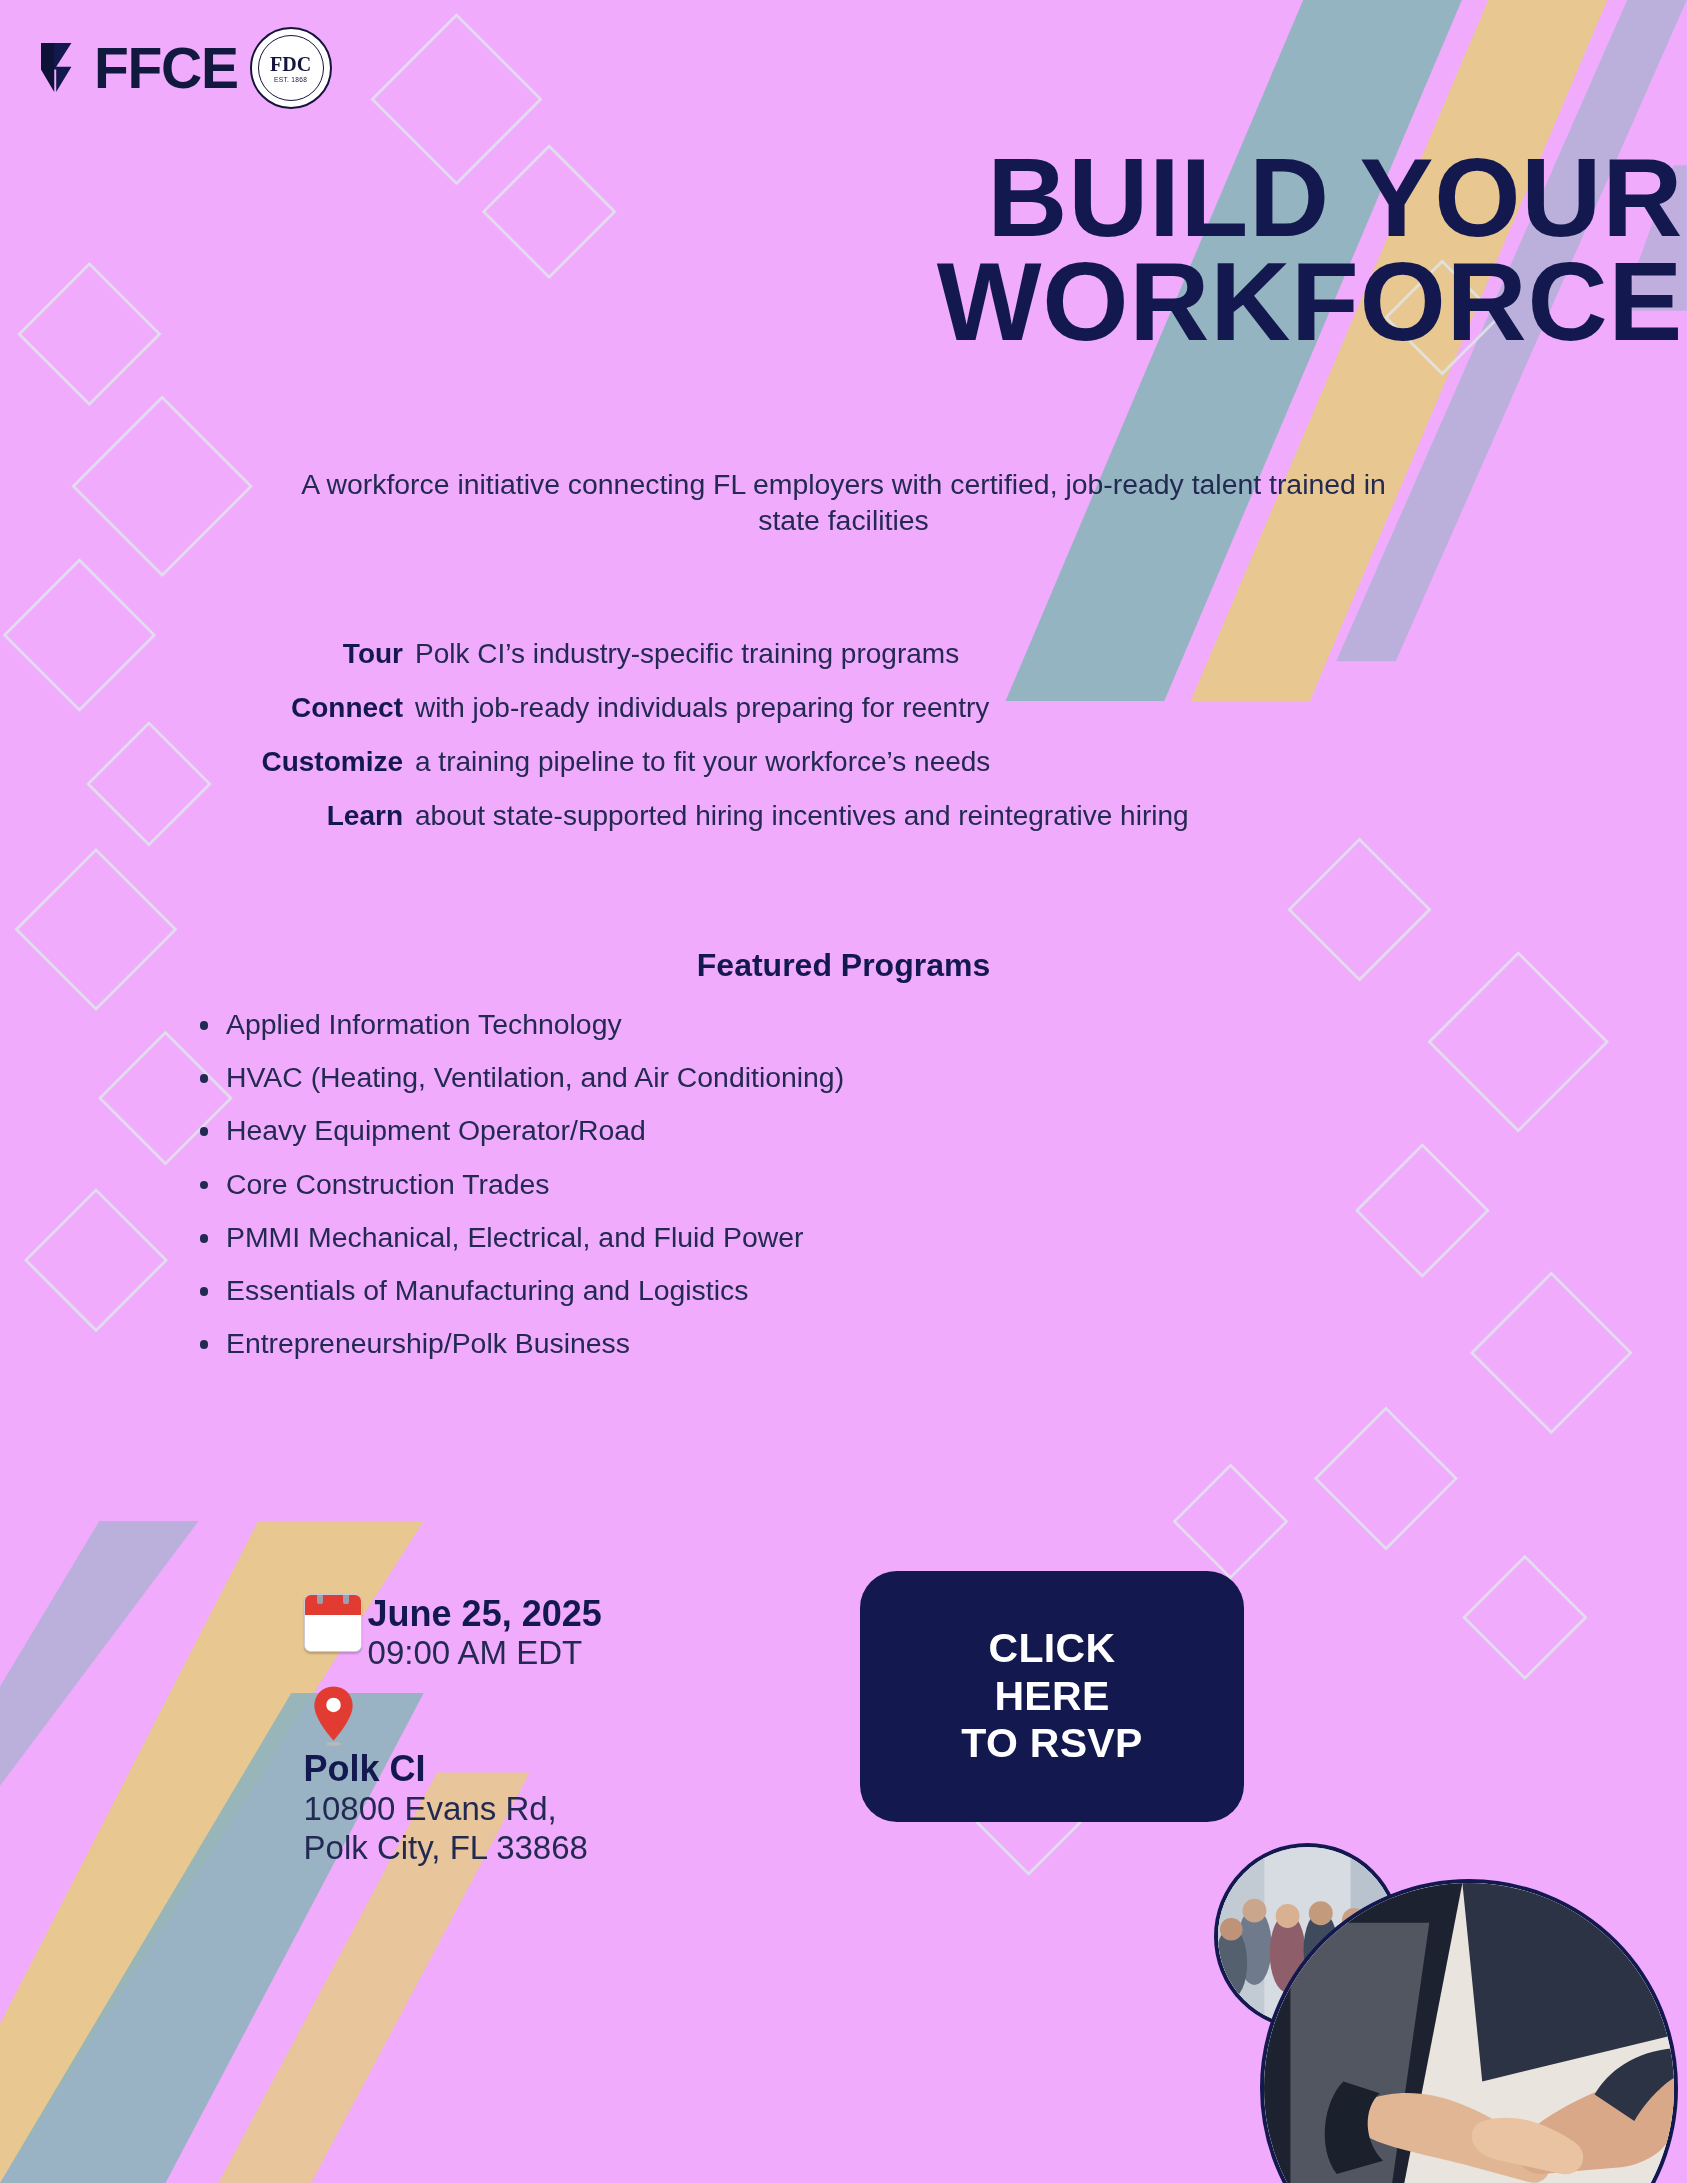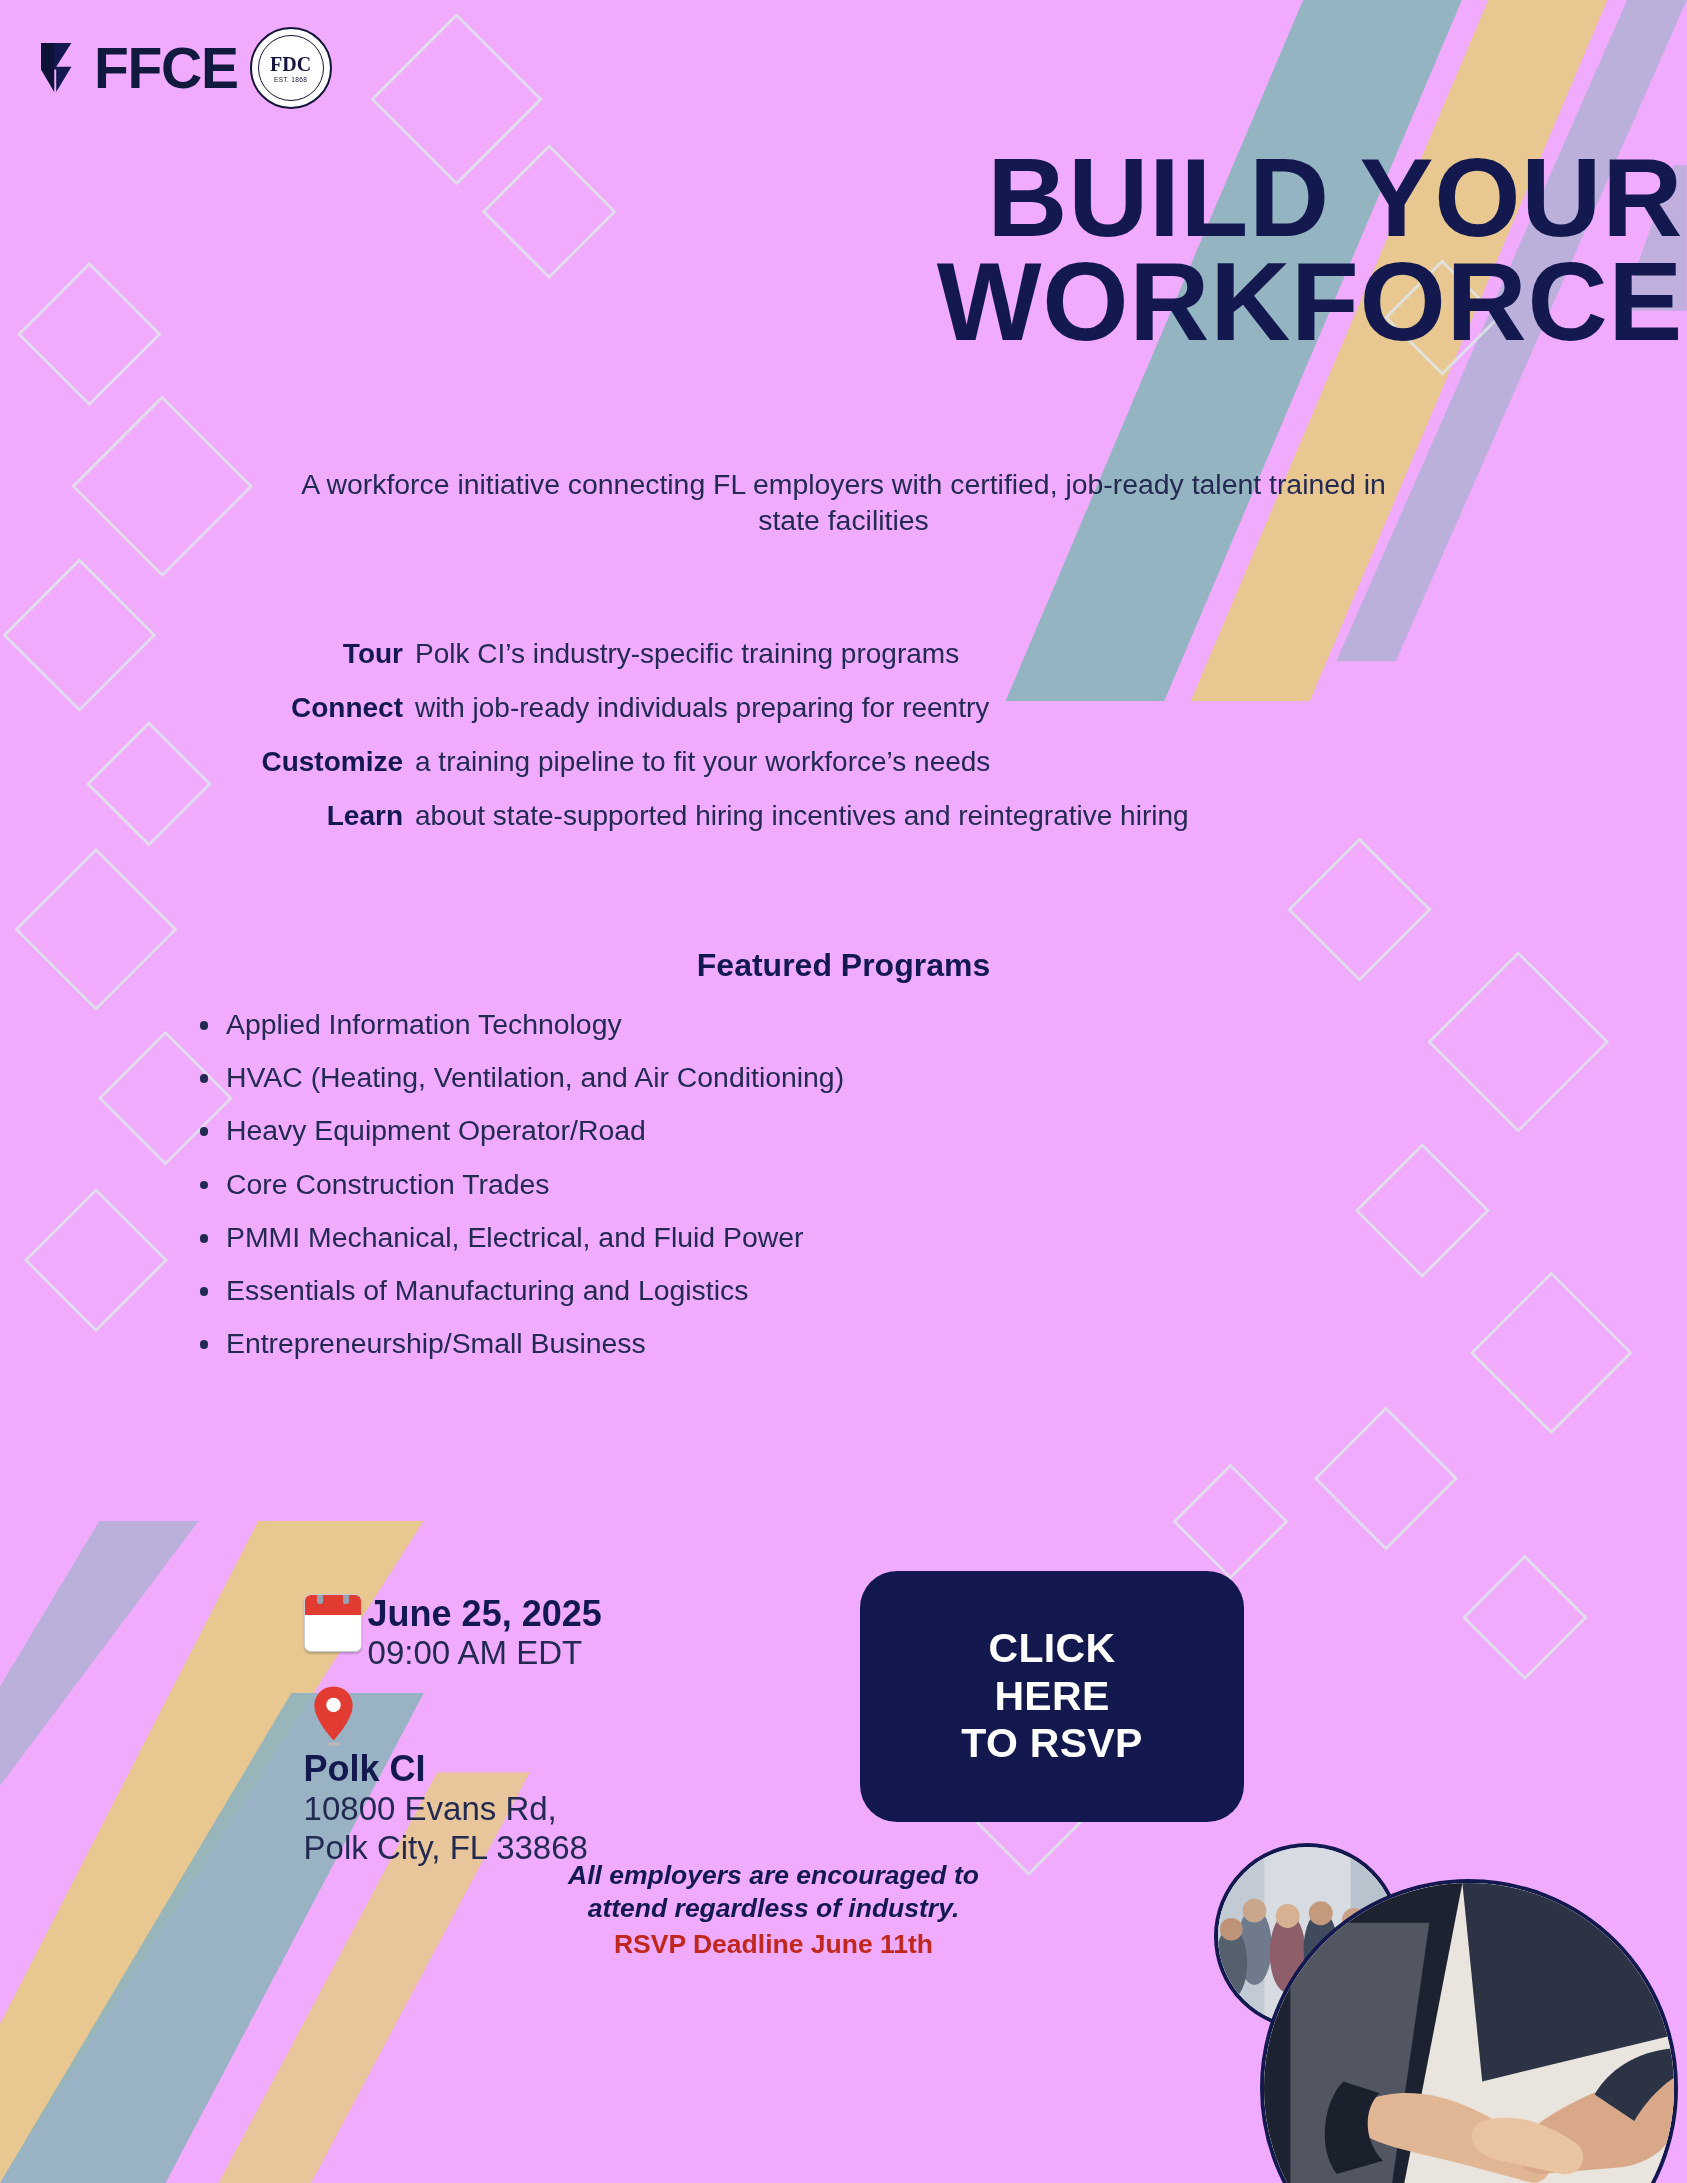--- a/index.html
+++ b/index.html
@@ -169,21 +169,21 @@
   </div>
 
   <div class="fp-title">Featured Programs</div>
   <ul class="programs">
     <li>Applied Information Technology</li>
     <li>HVAC (Heating, Ventilation, and Air Conditioning)</li>
     <li>Heavy Equipment Operator/Road</li>
     <li>Core Construction Trades</li>
     <li>PMMI Mechanical, Electrical, and Fluid Power</li>
     <li>Essentials of Manufacturing and Logistics</li>
-    <li>Entrepreneurship/Small Business</li>
+    <li>Entrepreneurship/Polk Business</li>
   </ul>
 
   <div class="event">
     <div class="ev-row">
       <div class="ev-icon">
         <div class="cal">
           <div class="cal-top"></div>
           <div class="cal-ring" style="left:12px;"></div>
           <div class="cal-ring" style="right:12px;"></div>
         </div>
@@ -210,25 +210,20 @@
   </div>
 
   <div class="rsvp">
     <div>
       <span>CLICK</span><br>
       <span>HERE</span><br>
       <span>TO RSVP</span>
     </div>
   </div>
 
-  <div class="note">
-    <div class="note-it">All employers are encouraged to</div>
-    <div class="note-it">attend regardless of industry.</div>
-    <div class="note-red">RSVP Deadline June 11th</div>
-  </div>
 
   <div class="photo-small">
     <svg width="179" height="179" viewBox="0 0 270 270">
       <rect width="270" height="270" fill="#d6dce2"></rect>
       <rect x="0" y="0" width="70" height="270" fill="#c2cbd4"></rect>
       <rect x="200" y="0" width="70" height="270" fill="#b9c3cd"></rect>
       <g>
         <ellipse cx="55" cy="150" rx="26" ry="58" fill="#6f7b8c"></ellipse>
           <circle cx="55" cy="96" r="18" fill="#caa68c"></circle>
         <ellipse cx="105" cy="160" rx="27" ry="60" fill="#8e5f6a"></ellipse>

